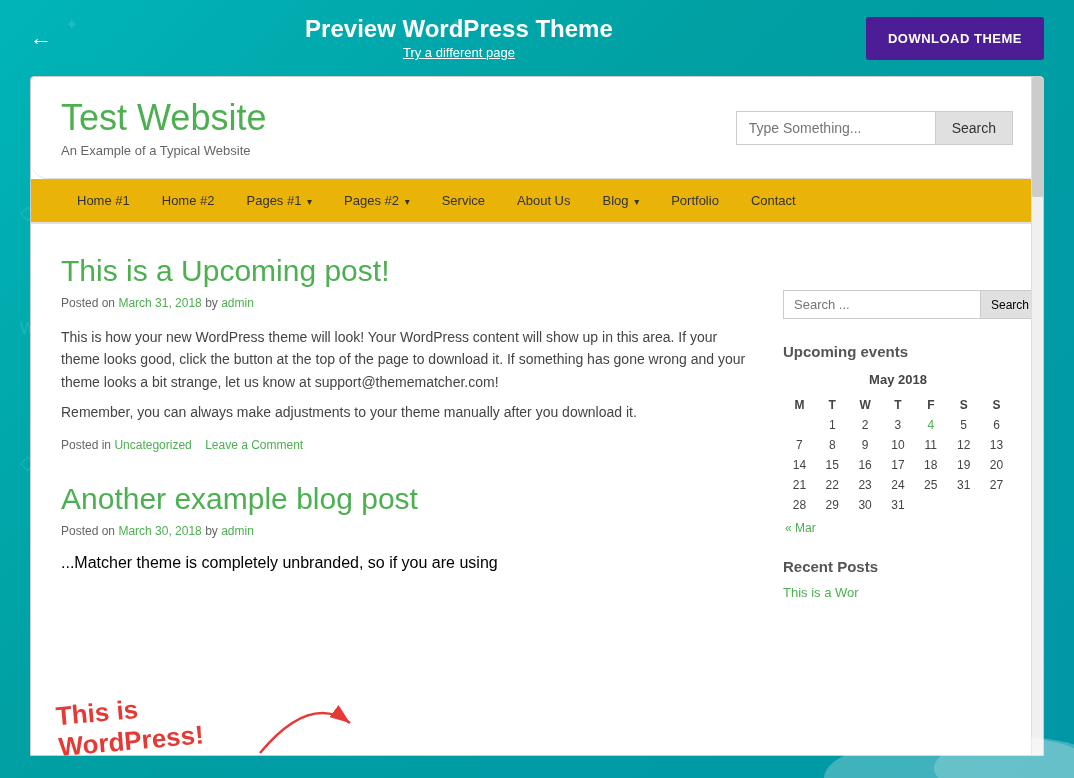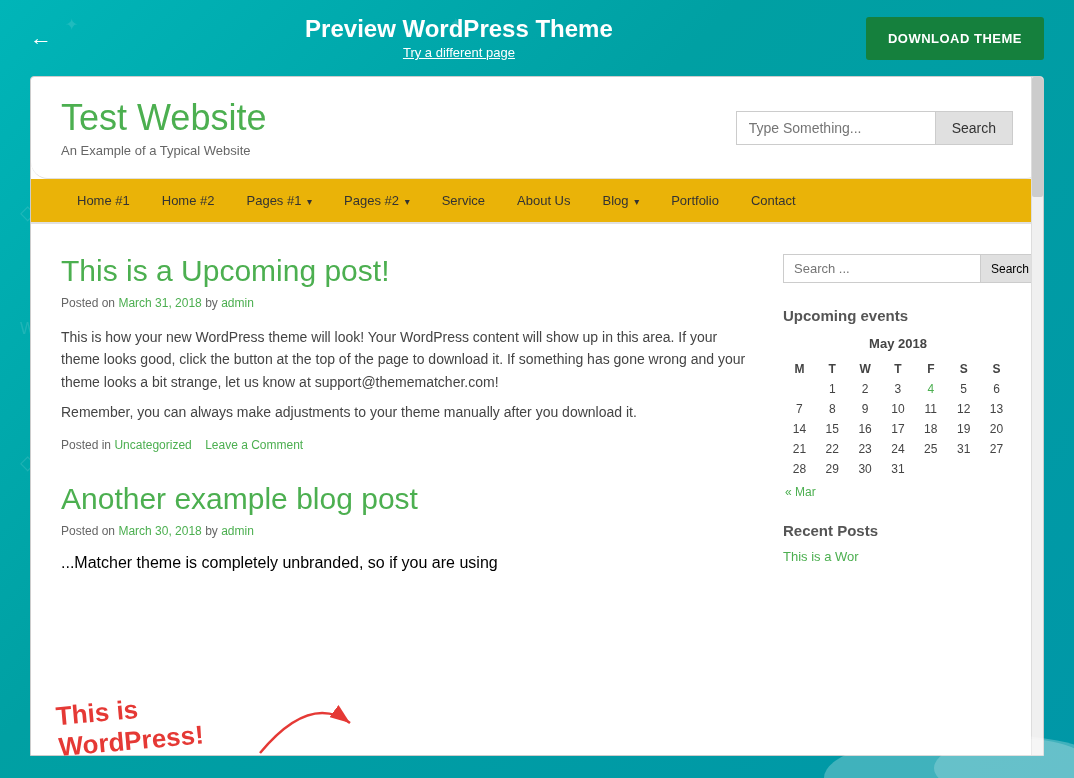--- a/index.html
+++ b/index.html
@@ -36,21 +36,21 @@
       font-size: 24px;
       font-weight: bold;
     }
     .top-bar-title a {
       color: white;
       font-size: 13px;
       text-decoration: underline;
       cursor: pointer;
     }
     .download-btn {
-      background: #15803d;
+      background: #4c1d95;
       color: white;
       border: none;
       padding: 14px 22px;
       font-size: 13px;
       font-weight: bold;
       letter-spacing: 0.5px;
       cursor: pointer;
       border-radius: 3px;
     }
 
@@ -178,20 +178,21 @@
     }
 
     
     .sidebar {
       width: 230px;
       flex-shrink: 0;
     }
     .sidebar-search {
       display: flex;
       margin-bottom: 24px;
+      margin-top: 36px;
     }
     .sidebar-search input {
       border: 1px solid #ccc;
       padding: 6px 10px;
       font-size: 13px;
       color: #999;
       flex: 1;
       outline: none;
     }
     .sidebar-search button {

